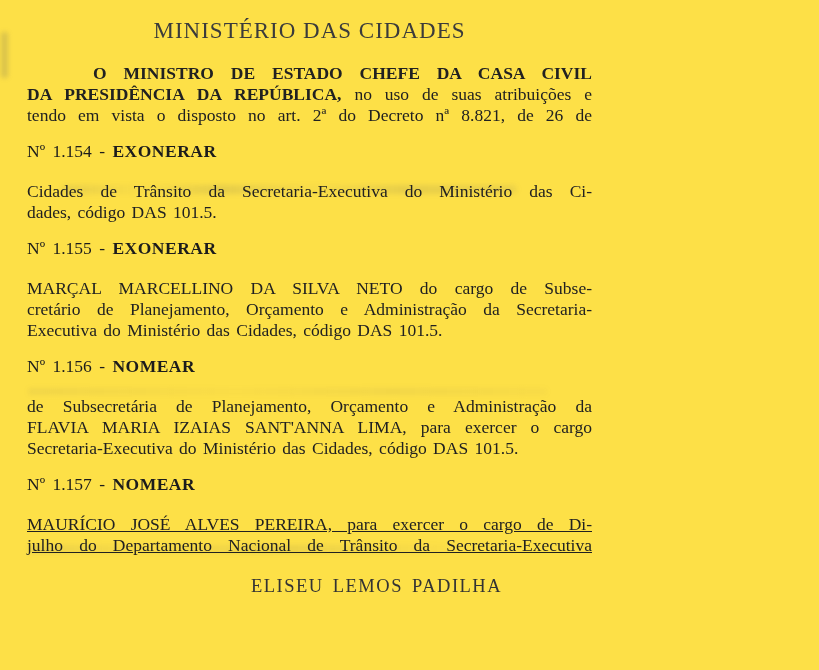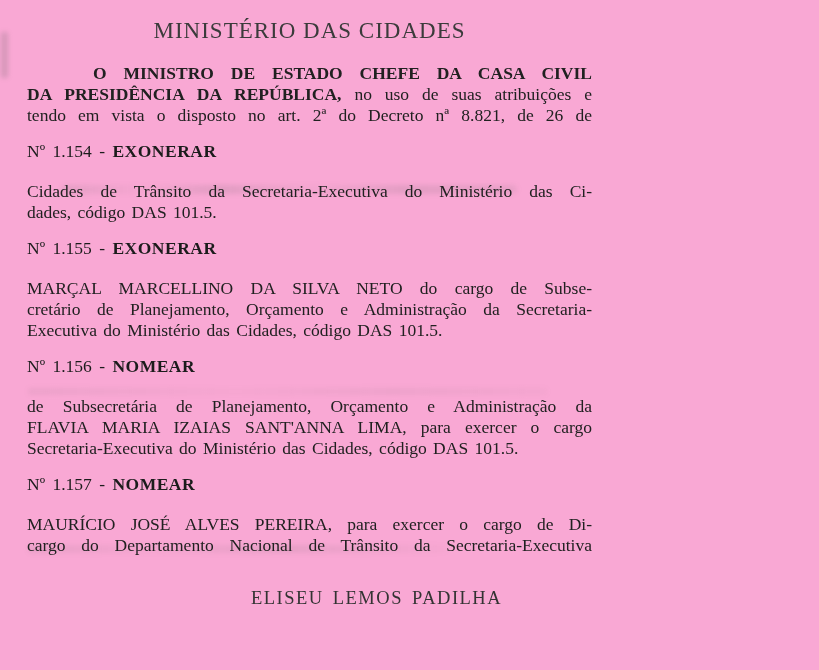--- a/index.html
+++ b/index.html
@@ -12,21 +12,21 @@
     height: 670px;
     overflow: hidden;
     font-family: "Liberation Serif", "DejaVu Serif", serif;
     color: #1e1e1e;
     position: relative;
   }
   .page {
     position: relative;
     width: 819px;
     height: 670px;
-    background: #f9a8d4;
+    background: #fde047;
   }
   .column {
     position: absolute;
     left: 27px;
     top: 18px;
     width: 565px;
   }
   .doc-title {
     font-size: 23px;
     line-height: 26px;
@@ -59,21 +59,21 @@
     font-size: 17.5px;
     line-height: 21px;
     margin-bottom: 19px;
     color: #1c1c1c;
     word-spacing: 3px;
   }
   .ordinance-heading .action {
     font-weight: 700;
     letter-spacing: 0.5px;
   }
-  .para.last-para { margin-bottom: 32px; }
+  .para.last-para { margin-bottom: 20px; text-decoration: underline; }
   .signature {
     font-size: 18.5px;
     line-height: 21px;
     text-align: center;
     padding-left: 134px;
     letter-spacing: 1.5px;
     color: #333333;
     word-spacing: 3px;
   }
   
@@ -158,19 +158,19 @@
       <div class="line">de Subsecretária de Planejamento, Orçamento e Administração da</div>
       <div class="line">FLAVIA MARIA IZAIAS SANT'ANNA LIMA, para exercer o cargo</div>
       <div class="line last">Secretaria-Executiva do Ministério das Cidades, código DAS 101.5.</div>
     </div>
 
     <div class="ordinance-heading">
       <span class="number">Nº 1.157 - </span><span class="action">NOMEAR</span>
     </div>
     <div class="para last-para">
       <div class="line">MAURÍCIO JOSÉ ALVES PEREIRA, para exercer o cargo de Di-</div>
-      <div class="line">cargo do Departamento Nacional de Trânsito da Secretaria-Executiva</div>
+      <div class="line">julho do Departamento Nacional de Trânsito da Secretaria-Executiva</div>
     </div>
 
     <div class="signature">ELISEU LEMOS PADILHA</div>
 
   </div>
 </div>
 
 </body></html>

